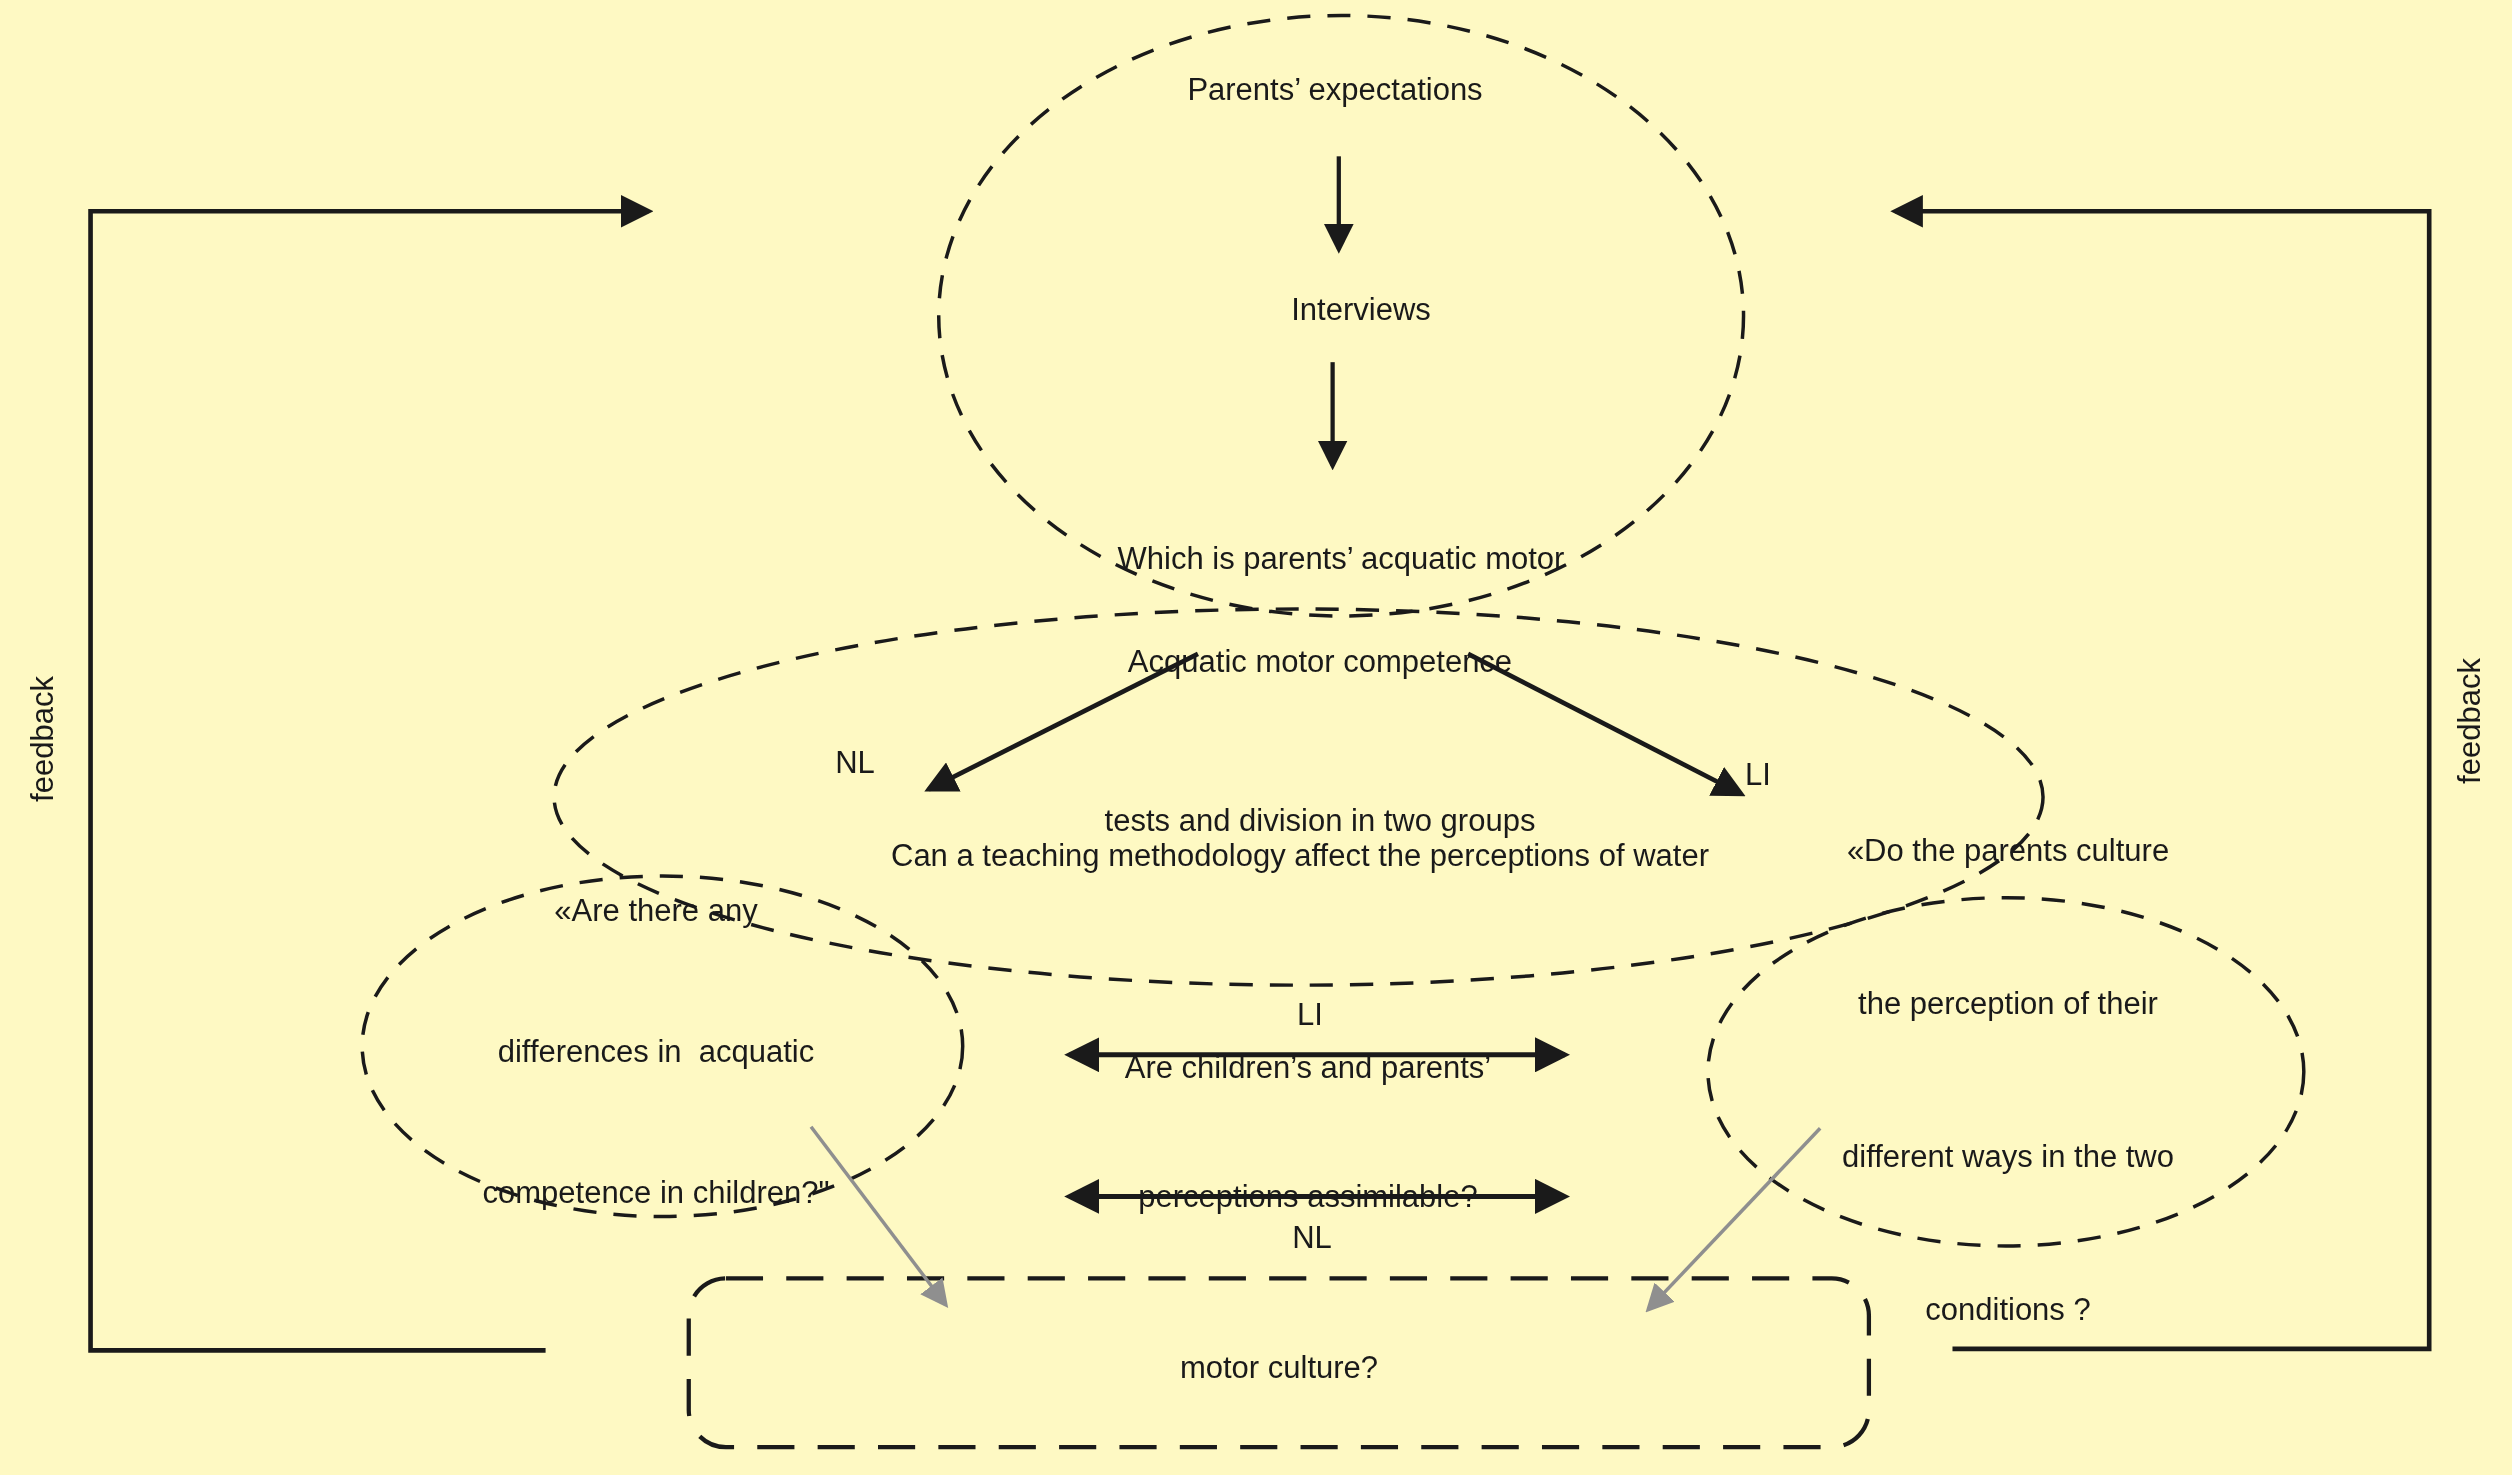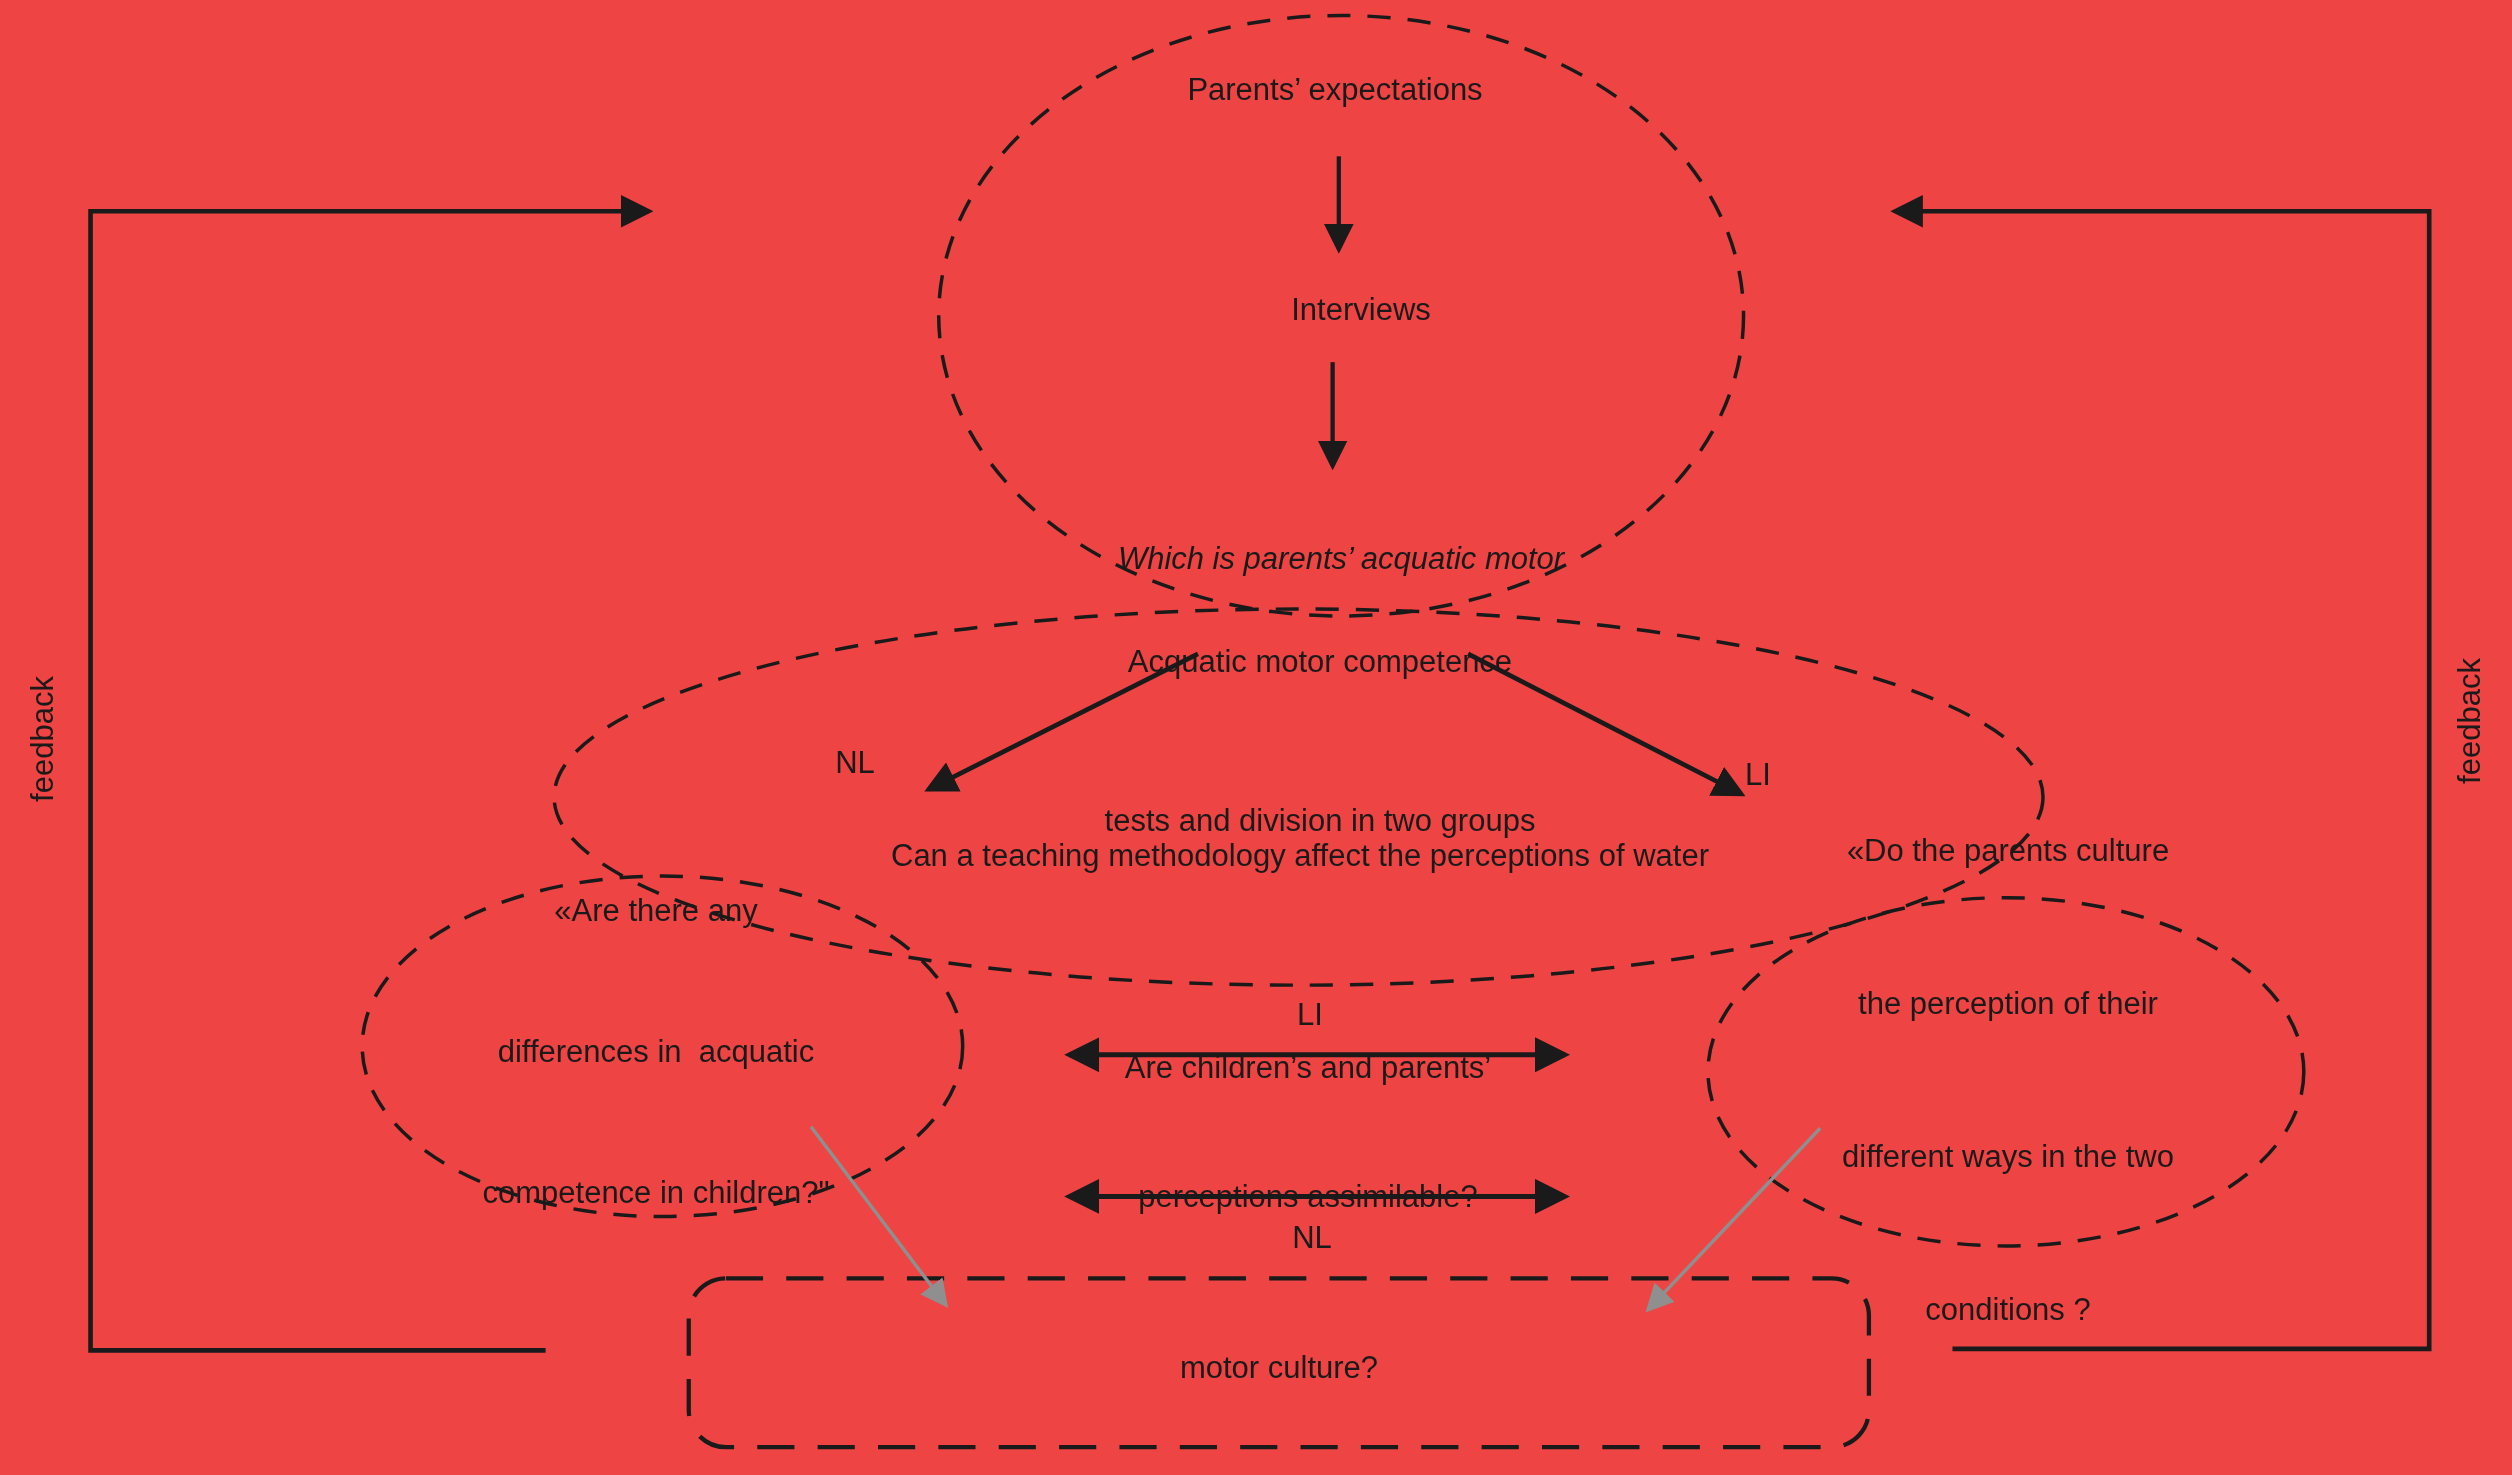--- a/index.html
+++ b/index.html
@@ -1,28 +1,28 @@
 <!DOCTYPE html>
 <html style="--ink: #1a1a1a; --gray: #8f8f8f;font-size:12.4px"><head>
 <meta charset="utf-8">
 <style>
   :root { --ink:#1a1a1a; --gray:#8f8f8f; }
   html,body { margin:0; padding:0; background:#ffffff; }
   .canvas {
-    position:relative; width:2512px; height:1475px; background:#ef4444;
+    position:relative; width:2512px; height:1475px; background:#fef9c3;
     font-family:"Liberation Sans","DejaVu Sans",sans-serif; color:var(--ink);
     overflow:hidden;
   }
   .layer { position:absolute; left:0; top:0; width:100%; height:100%; }
   .label {
     position:absolute; transform:translate(-50%,-50%);
     font-size:31px; line-height:46px; text-align:center;
     color:var(--ink); white-space:pre-wrap;
   }
-  .lh58 { line-height:45px;font-style:italic; }
+  .lh58 { line-height:45px; }
   .lh56 { line-height:43px; }
   .lh61 { line-height:47px; }
   .lh62 { line-height:48px; }
   .lh66 { line-height:51px; }
   .lh68 { line-height:53px; }
   .lh80 { line-height:62px; }
   .vertical { transform:translate(-50%,-50%) rotate(-90deg); white-space:nowrap; }
   .stroke-ink { stroke:var(--ink); }
   .fill-ink { fill:var(--ink); }
   .fill-gray { fill:var(--gray); }

